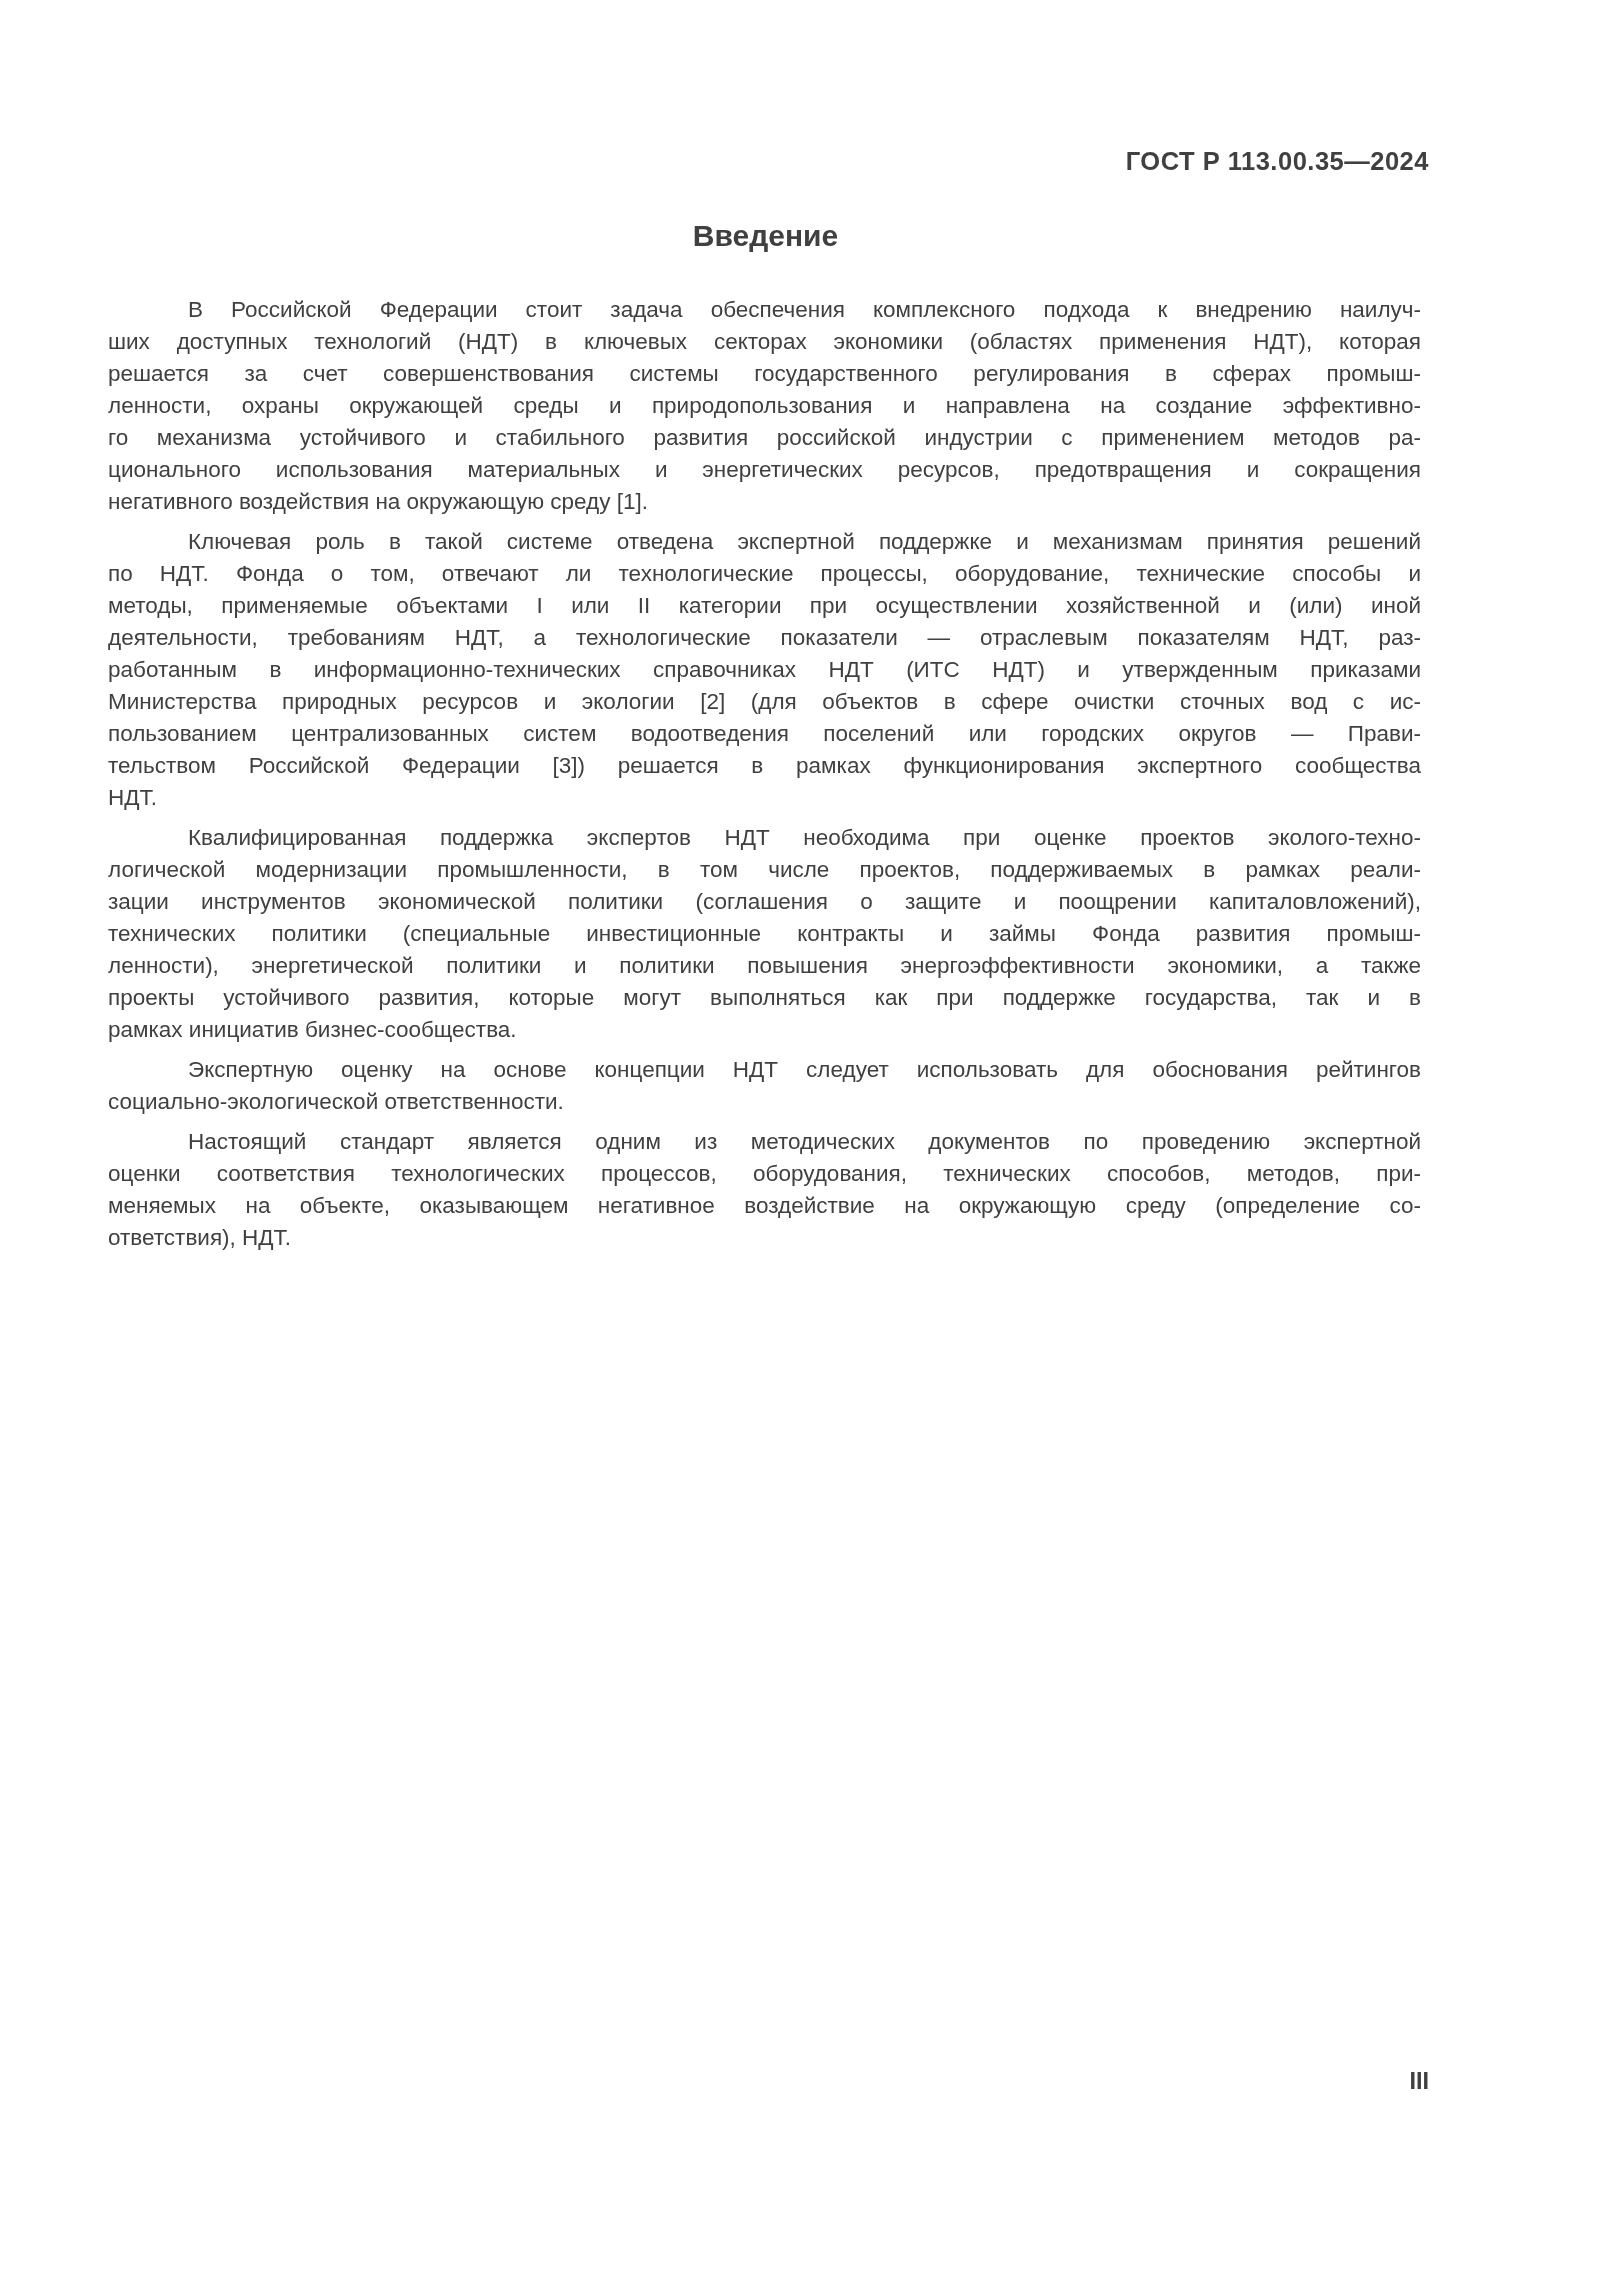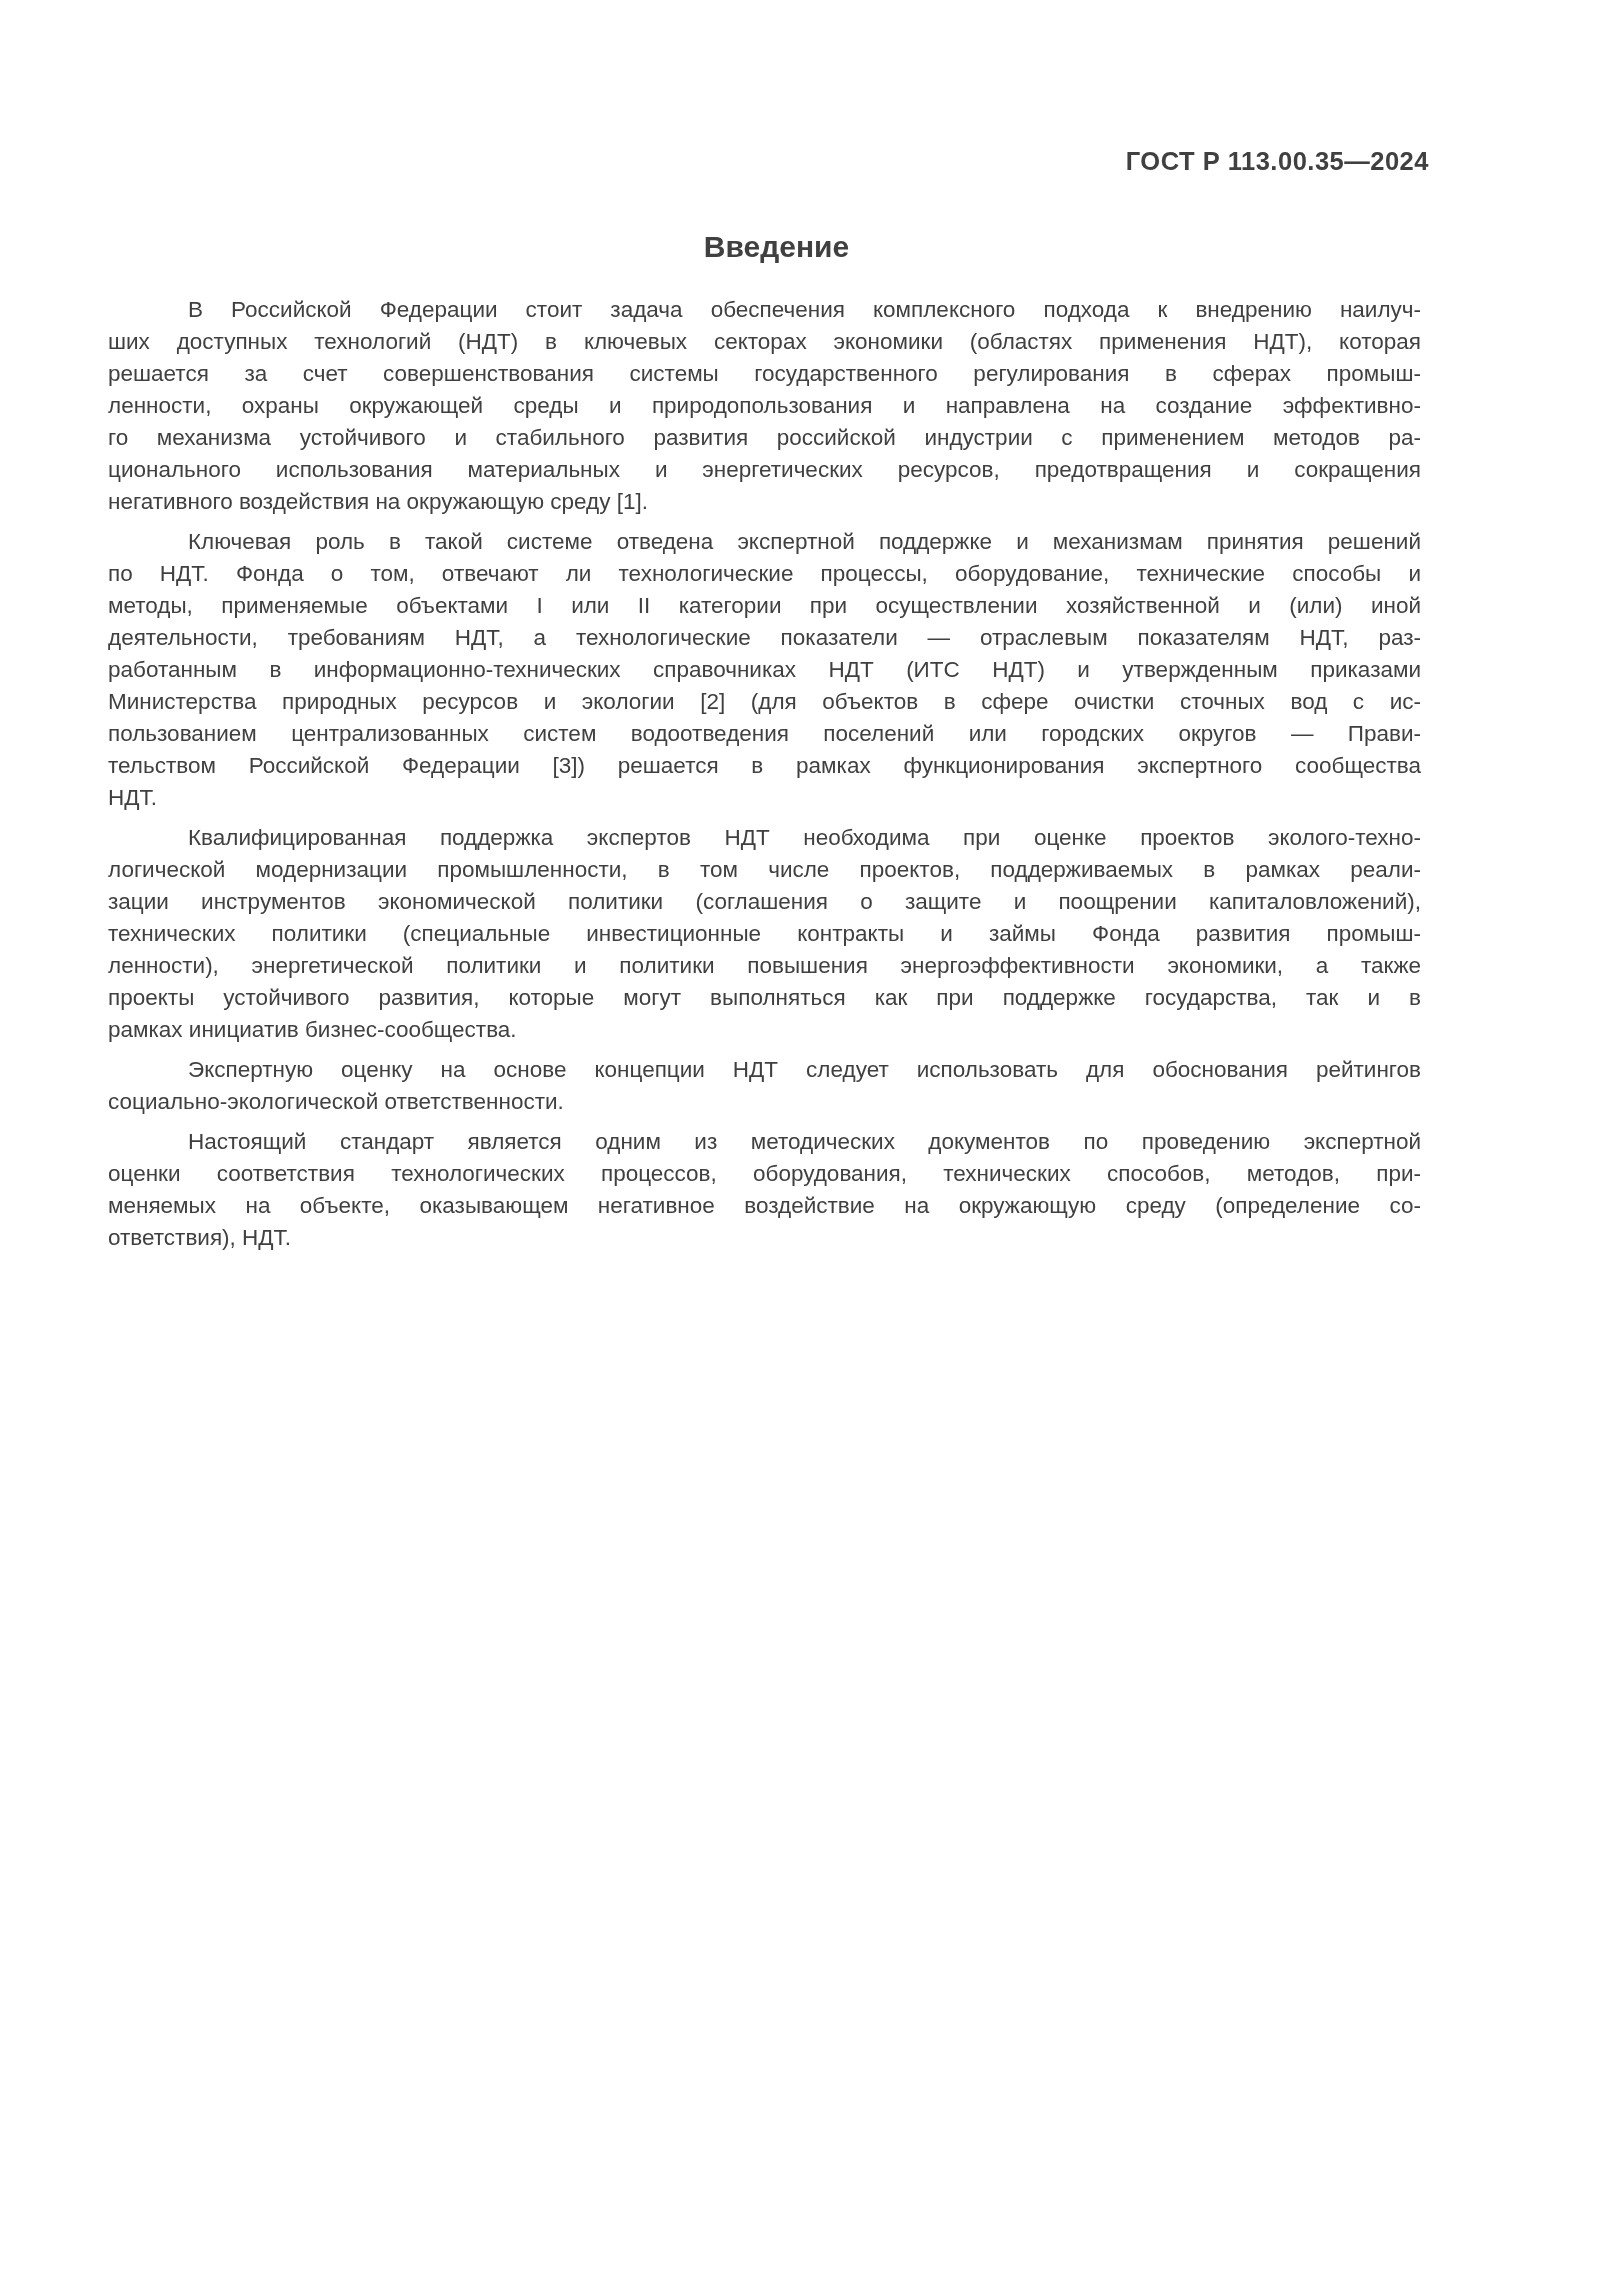--- a/index.html
+++ b/index.html
@@ -24,21 +24,21 @@
     text-align: right;
     font-size: 25.5px;
     font-weight: bold;
     letter-spacing: 0.5px;
   }
   .doc-title {
     position: absolute;
     top: 218px;
     left: 100px;
     width: 1329px;
-    margin: 12px;
+    margin: 1px;
     text-align: center;
     font-size: 30px;
     font-weight: bold;
   }
   .doc-body {
     position: absolute;
     top: 286px;
     left: 100px;
     width: 1329px;
     font-size: 22.5px;
@@ -116,15 +116,18 @@
         <div class="line last">социально-экологической ответственности.</div>
       </div>
       <div class="paragraph">
         <div class="line first">Настоящий стандарт является одним из методических документов по проведению экспертной</div>
         <div class="line">оценки соответствия технологических процессов, оборудования, технических способов, методов, при-</div>
         <div class="line">меняемых на объекте, оказывающем негативное воздействие на окружающую среду (определение со-</div>
         <div class="line last">ответствия), НДТ.</div>
       </div>
     </div>
 
+  <div class="page-number">
+    <span>III</span>
+  </div>
 
 </div>
 
 
 </body></html>

